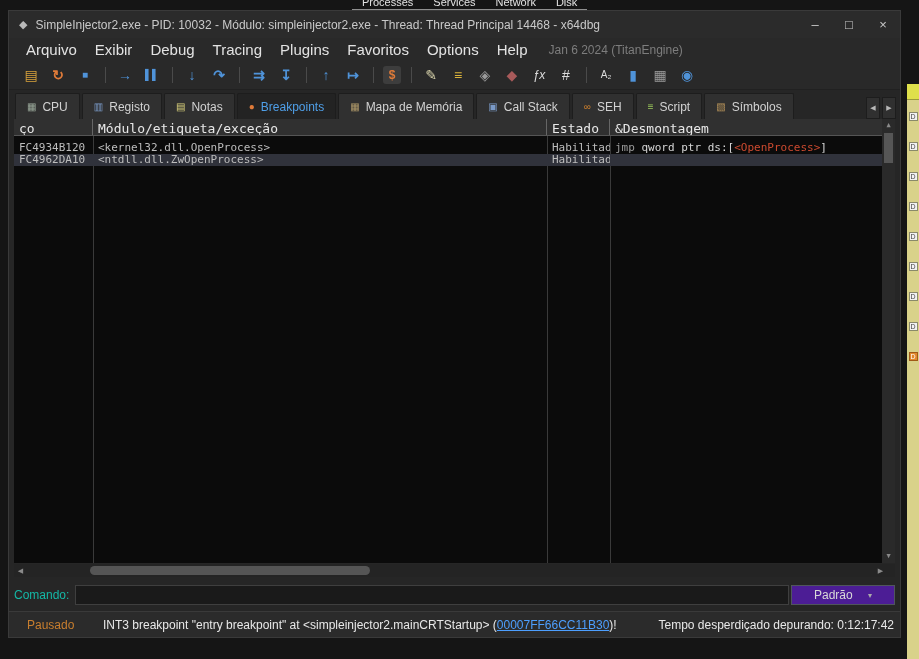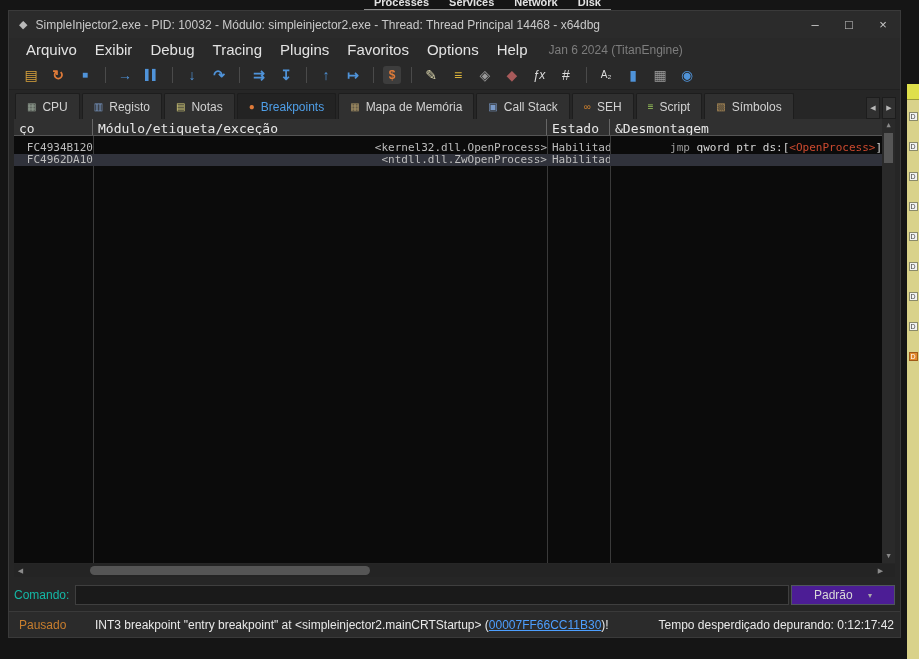--- a/index.html
+++ b/index.html
@@ -3,22 +3,22 @@
 <meta charset="utf-8">
 <style>
   * { box-sizing: border-box; }
   html,body { margin:0; padding:0; }
   body {
     width:919px; height:659px; position:relative; overflow:hidden;
     background:#151515; font-family:"Liberation Sans", sans-serif;
   }
 
   
-  .bgtabs { position:absolute; left:364px; top:0; height:10px; display:flex;
-            overflow:hidden; border-bottom:1px solid #8f8f8f;font-weight:bold; }
+  .bgtabs { position:absolute; left:352px; top:0; height:10px; display:flex;
+            overflow:hidden; border-bottom:1px solid #8f8f8f; }
   .bgtabs span { color:#e2e2e2; font-size:11px; padding:0 10px; margin-top:-4px; white-space:nowrap; }
 
   
   .strip { position:absolute; left:907px; top:84px; width:12px; height:575px; background:#d9d28a; }
   .strip-top { height:16px; background:#dfe04b; border-bottom:1px solid #9a9a3a; }
   .sq { width:9px; height:9px; margin:21px auto 0; background:#f2f2f2; border:1px solid #8a8a6a;
         font-size:7px; line-height:7px; text-align:center; color:#444; }
   .sq.first { margin-top:12px; }
   .sq.orange { background:#e0882c; border-color:#a05a18; color:#fff; }
 
@@ -64,21 +64,21 @@
 
   .table-area { flex:0 0 444px; position:relative; background:#0b0b0b;
                 font-family:"DejaVu Sans Mono", monospace; }
   .tbl { position:absolute; left:0; top:0; right:13px; bottom:0; overflow:hidden; }
   .thead { height:17px; background:#303030; display:flex; border-bottom:1px solid #555;
            color:#e8e8e8; font-size:13px; }
   .th { padding:2px 0 0 5px; border-right:1px solid #666; white-space:nowrap; overflow:hidden; }
   .c0{width:79px}.c1{width:454px}.c2{width:63px}.c3{flex:1;border-right:none}
   .vline { position:absolute; top:17px; bottom:0; width:1px; background:#3a3a3a; }
   .vl0{left:79px}.vl1{left:533px}.vl2{left:596px}
-  .rows { padding-top:6px; position:relative;text-align:right; }
+  .rows { padding-top:6px; position:relative; }
   .row { display:flex; height:12px; line-height:12px; font-size:11px; color:#bdbdbd; white-space:nowrap; }
   .row.sel { background:#30323b; }
   .cell { padding-left:5px; overflow:hidden; white-space:nowrap; }
   .mn{color:#9b9b9b}.kw{color:#d6d6d6}.sym{color:#cd4a2f}.reg{color:#4878c8}
 
   .vscroll { position:absolute; right:0; top:0; bottom:0; width:13px; background:#2a2a2a; }
   .varr { position:absolute; left:0; width:13px; height:13px; color:#8a8a8a; font-size:7px;
           text-align:center; line-height:13px; }
   .vup{top:0}.vdn{bottom:0}
   .vthumb { position:absolute; left:2px; right:2px; top:14px; height:30px; background:#565656; }
@@ -92,21 +92,21 @@
   .cmdbar { flex:0 0 22px; margin-top:7px; display:flex; align-items:center; }
   .cmdlabel { color:#14b8a6; font-size:12px; margin-right:6px; white-space:nowrap; }
   .cmdinput { flex:1; height:20px; background:#1a1a1a; border:1px solid #3f3f3f;
               color:#ddd; font-size:12px; padding:0 4px; font-family:"DejaVu Sans Mono",monospace; }
   .cmdsel { width:104px; height:20px; margin-left:2px; background:#4c1d95; border:1px solid #50555d;
             display:flex; align-items:center; padding:0 22px; color:#d8d8d8; font-size:12px; }
   .caret { margin-left:auto; font-size:8px; color:#aaa; }
 
   .statusbar { flex:0 0 26px; margin-top:4px; background:#2b2b2b; border-top:1px solid #3a3a3a;
                display:flex; align-items:center; padding:0 6px; font-size:12px; overflow:hidden; }
-  .st-state { color:#c87e2e; width:70px; flex:0 0 auto; padding-left:4px; }
+  .st-state { color:#c87e2e; width:70px; flex:0 0 auto; padding-left:4px;margin-left:8px; }
   .st-msg { color:#e8e8e8; margin-left:10px; white-space:nowrap; overflow:hidden; }
   .st-link { color:#4d9fff; text-decoration:underline; }
   .st-time { margin-left:auto; color:#e8e8e8; white-space:nowrap; padding-left:10px; }
 </style>
 </head>
 <body>
 
 <div class="bgtabs">
   <span>Processes</span>
   <span>Services</span>

